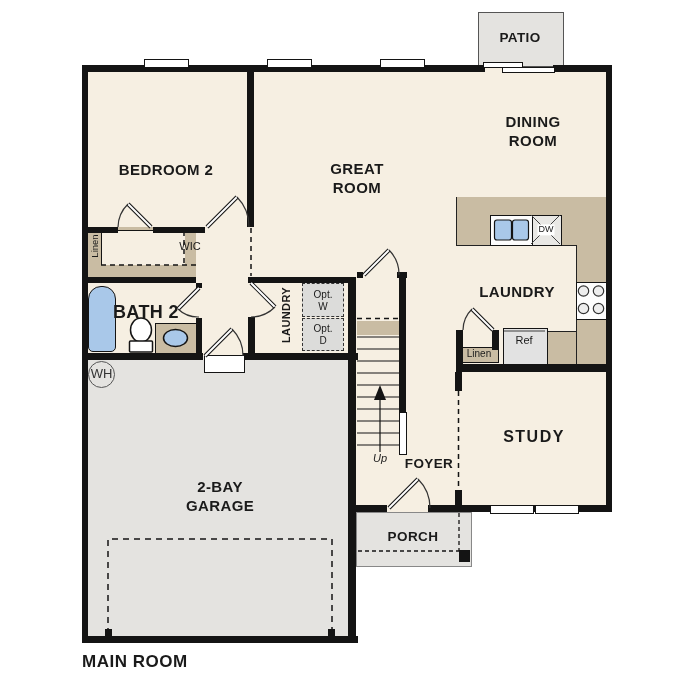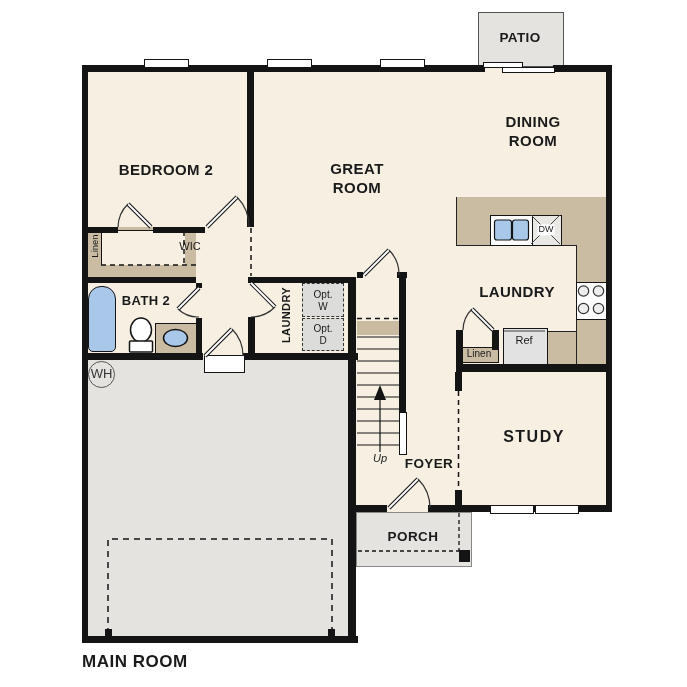--- a/index.html
+++ b/index.html
@@ -170,21 +170,23 @@
   <div class="lbl" style="left:166px;top:146px;font-size:15px;margin-top:24px;">BEDROOM 2</div>
   <div class="lbl" style="left:357px;top:171px;font-size:15px;margin-top:8px;">GREAT
 ROOM</div>
   <div class="lbl" style="left:533px;top:132px;font-size:15px;">DINING
 ROOM</div>
   <div class="lbl" style="left:517px;top:292px;font-size:15px;">LAUNDRY</div>
   <div class="lbl" style="left:534px;top:437px;font-size:16px;letter-spacing:1.5px;">STUDY</div>
   <div class="lbl" style="left:429px;top:464px;font-size:13.5px;">FOYER</div>
   <div class="lbl" style="left:413px;top:537px;font-size:13.5px;">PORCH</div>
   <div class="lbl" style="left:520px;top:38px;font-size:13.5px;">PATIO</div>
-  <div class="lbl" style="left:146px;top:301px;font-size:13px;">BATH 2</div>
+  <div class="lbl" style="left:220px;top:497px;font-size:15px;">2-BAY
+GARAGE</div>
+  <div class="lbl" style="left:146px;top:312px;font-size:18px;">BATH 2</div>
   <div class="lbl norm" style="left:142px;top:247px;font-size:11px;margin-left:48px;">WIC</div>
   <div class="lbl norm rot" style="left:95px;top:246px;font-size:9.5px;">Linen</div>
   <div class="lbl rot" style="left:287px;top:315px;font-size:11px;">LAUNDRY</div>
   <div class="lbl norm" style="left:323px;top:300px;font-size:10px;line-height:1.15;">Opt.
 W</div>
   <div class="lbl norm" style="left:323px;top:334px;font-size:10px;line-height:1.15;">Opt.
 D</div>
   <div class="lbl norm" style="left:479px;top:354px;font-size:10px;">Linen</div>
   <div class="lbl norm" style="left:524px;top:341px;font-size:11px;">Ref</div>
   <div class="lbl norm" style="left:546px;top:230px;font-size:9px;background:#fff;padding:0 1px;">DW</div>

